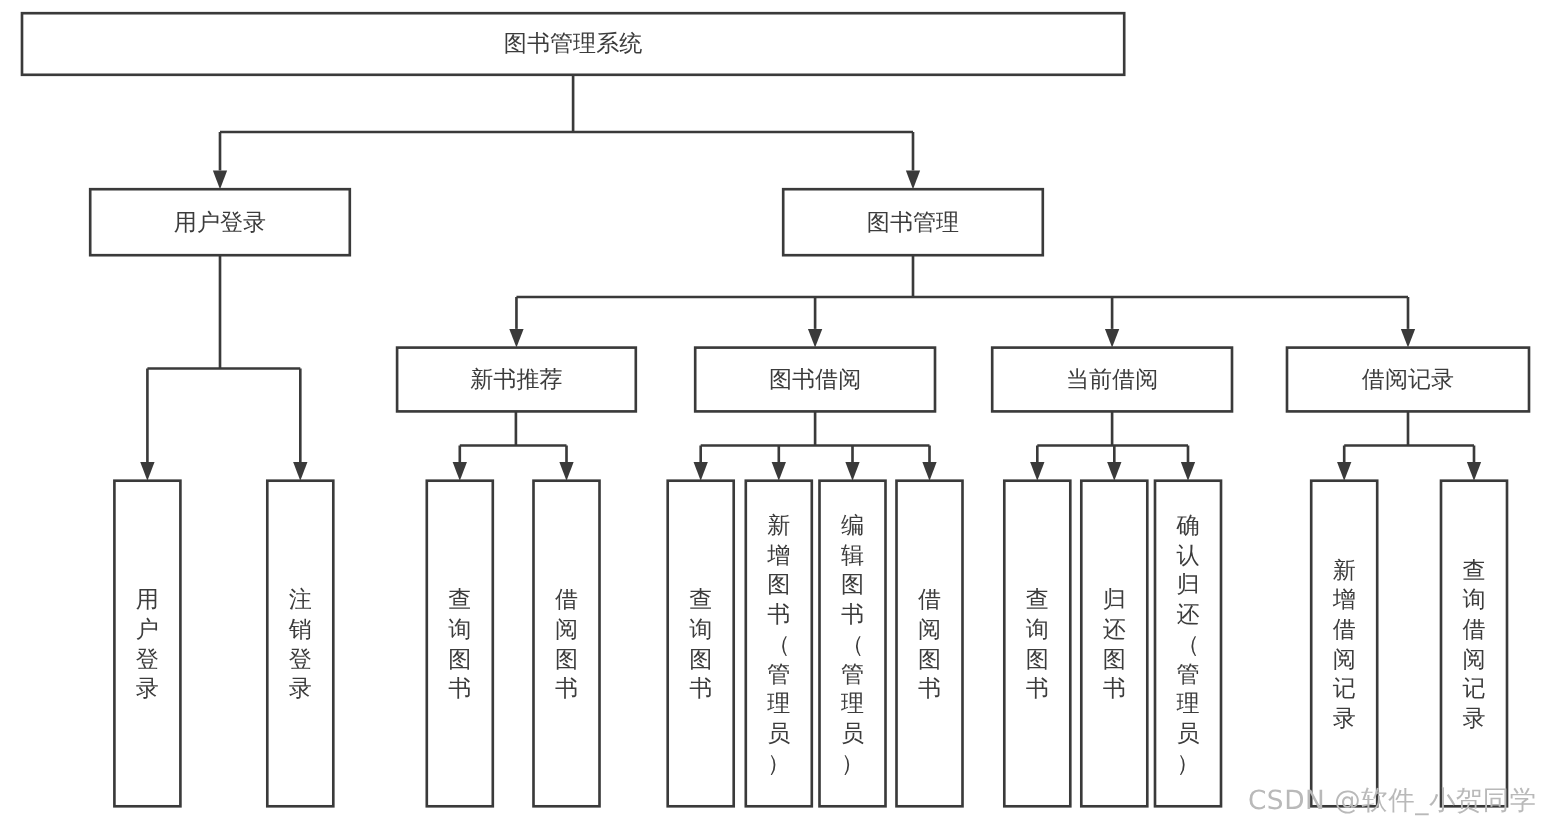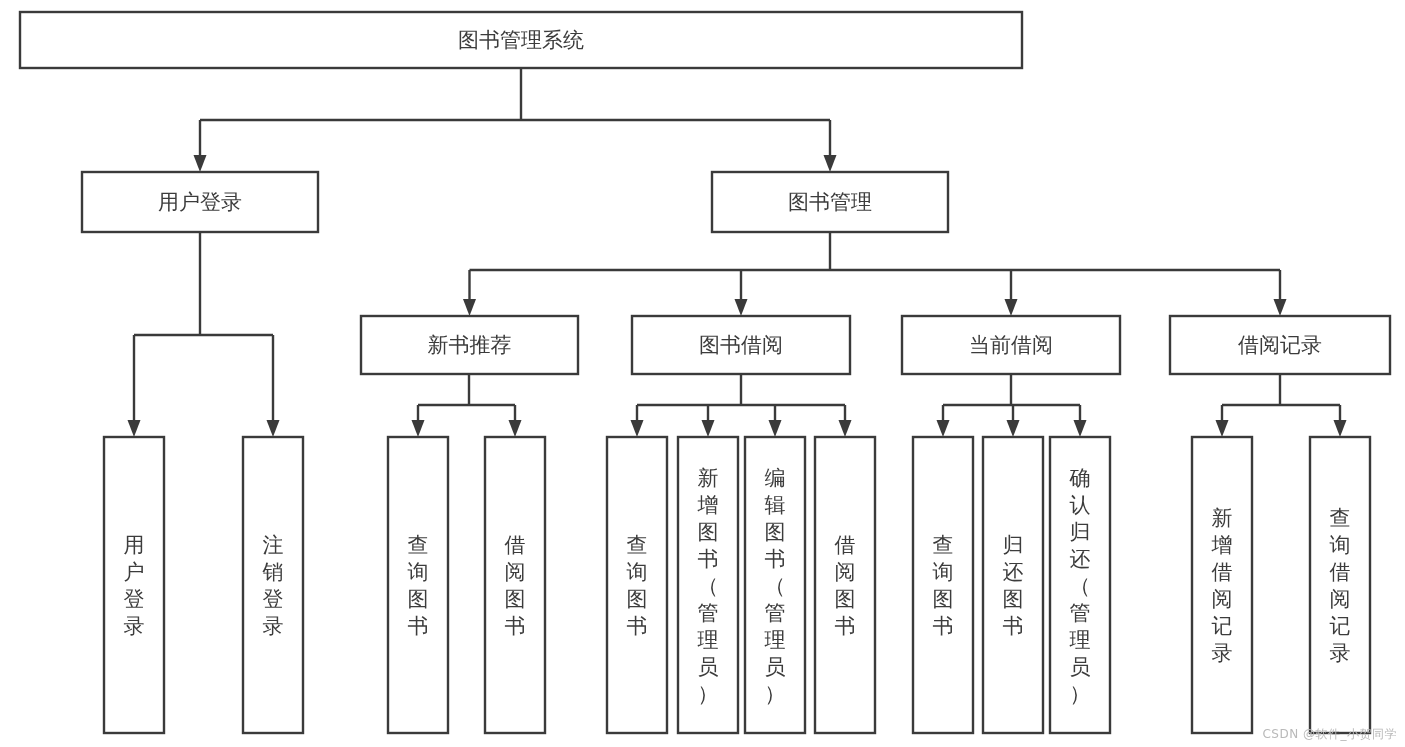--- a/index.html
+++ b/index.html
@@ -54,21 +54,21 @@
     font-family: "DejaVu Sans", "Liberation Sans", sans-serif;
     font-size: 21px;
     fill: #3c3c3c;
     text-anchor: middle;
   }
   .watermark {
     position: absolute;
     right: 8px;
     bottom: 4px;
     font-family: "DejaVu Sans", "Liberation Sans", sans-serif;
-    font-size: 12px;
+    font-size: 24px;
     color: #b9b9b9;
     letter-spacing: 0.5px;
     white-space: nowrap;
     user-select: none;
   }
 </style>
 </head>
 <body>
 
 <div id="diagram-root">

